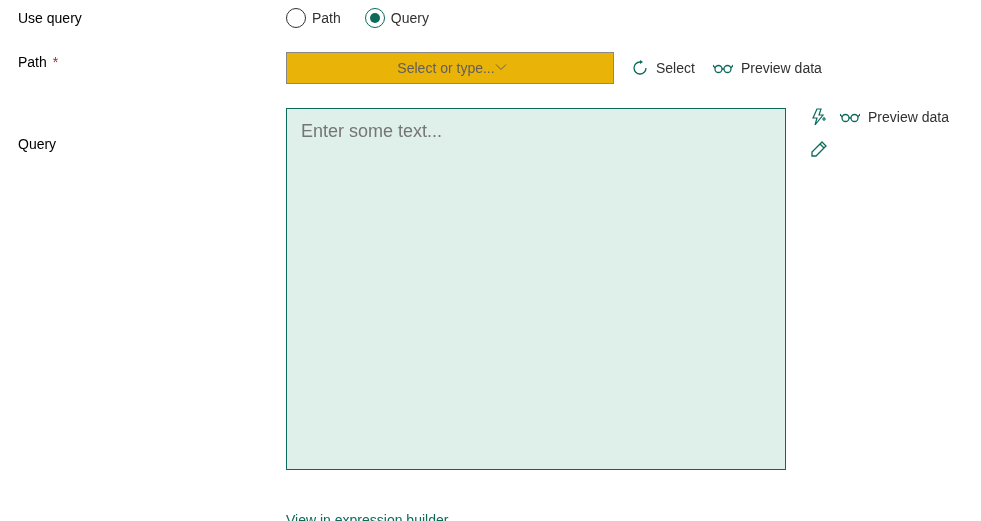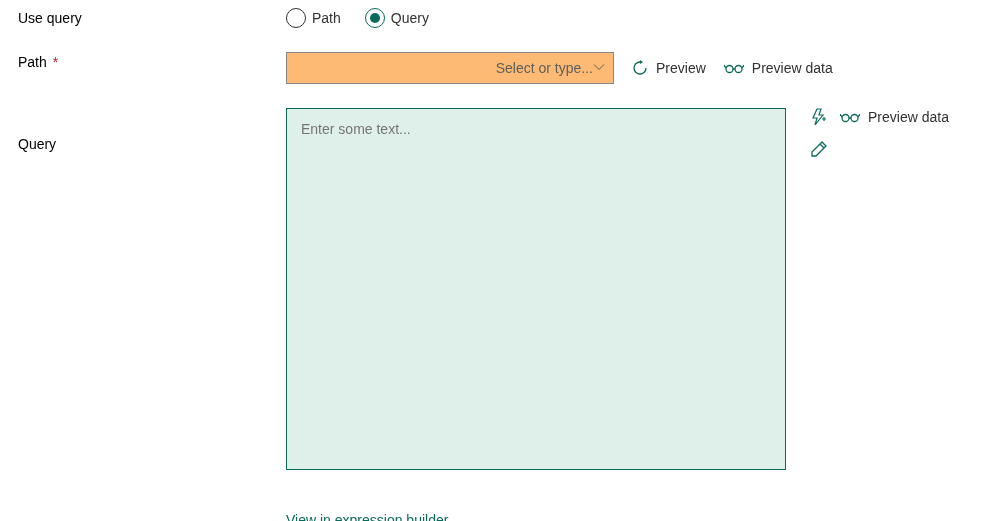--- a/index.html
+++ b/index.html
@@ -64,22 +64,22 @@
       border-radius: 50%;
     }
     .combo {
       width: 328px;
       height: 32px;
       border: 1px solid #8a8886;
       display: flex;
       align-items: center;
       padding: 0 8px 0 12px;
       cursor: pointer;
-      justify-content: flex-end;
-      background: #fdba74;
+      justify-content: center;
+      background: #eab308;
     }
     .combo-placeholder {
       color: #605e5c;
     }
     .chevron-svg {
       color: #605e5c;
     }
     .action-btn {
       display: inline-flex;
       align-items: center;
@@ -95,21 +95,21 @@
     .query-area {
       width: 500px;
       min-height: 362px;
       background: #dff0ea;
       border: 1px solid #0b6a5a;
       padding: 12px 14px;
       color: #0369a1;
       resize: none;
       outline: none;
       font-family: inherit;
-      font-size: 14px;
+      font-size: 18px;
     }
     .query-row .label-col {
       padding-top: 28px;
     }
     .side-actions {
       display: flex;
       flex-direction: column;
       gap: 14px;
       margin-left: 6px;
     }
@@ -170,21 +170,21 @@
           </svg>
       </span>
     </div>
     <div class="action-btn">
       <span class="icon-teal">
         <svg width="16" height="16" viewBox="0 0 16 16">
             <path d="M8 2 A6 6 0 1 0 14 8" fill="none" stroke="currentColor" stroke-width="1.3"></path>
             <path d="M8 0 L8 4 L11 2 Z" fill="currentColor"></path>
           </svg>
       </span>
-      <span>Preview</span>
+      <span>Select</span>
     </div>
     <div class="action-btn">
       <span class="icon-teal">
         <svg width="20" height="14" viewBox="0 0 20 14">
             <circle cx="5.5" cy="8" r="3.5" fill="none" stroke="currentColor" stroke-width="1.3"></circle>
             <circle cx="14.5" cy="8" r="3.5" fill="none" stroke="currentColor" stroke-width="1.3"></circle>
             <path d="M9 8 L11 8" stroke="currentColor" stroke-width="1.3"></path>
             <path d="M2 7 L0 4" stroke="currentColor" stroke-width="1.3"></path>
             <path d="M18 7 L20 4" stroke="currentColor" stroke-width="1.3"></path>
           </svg>

